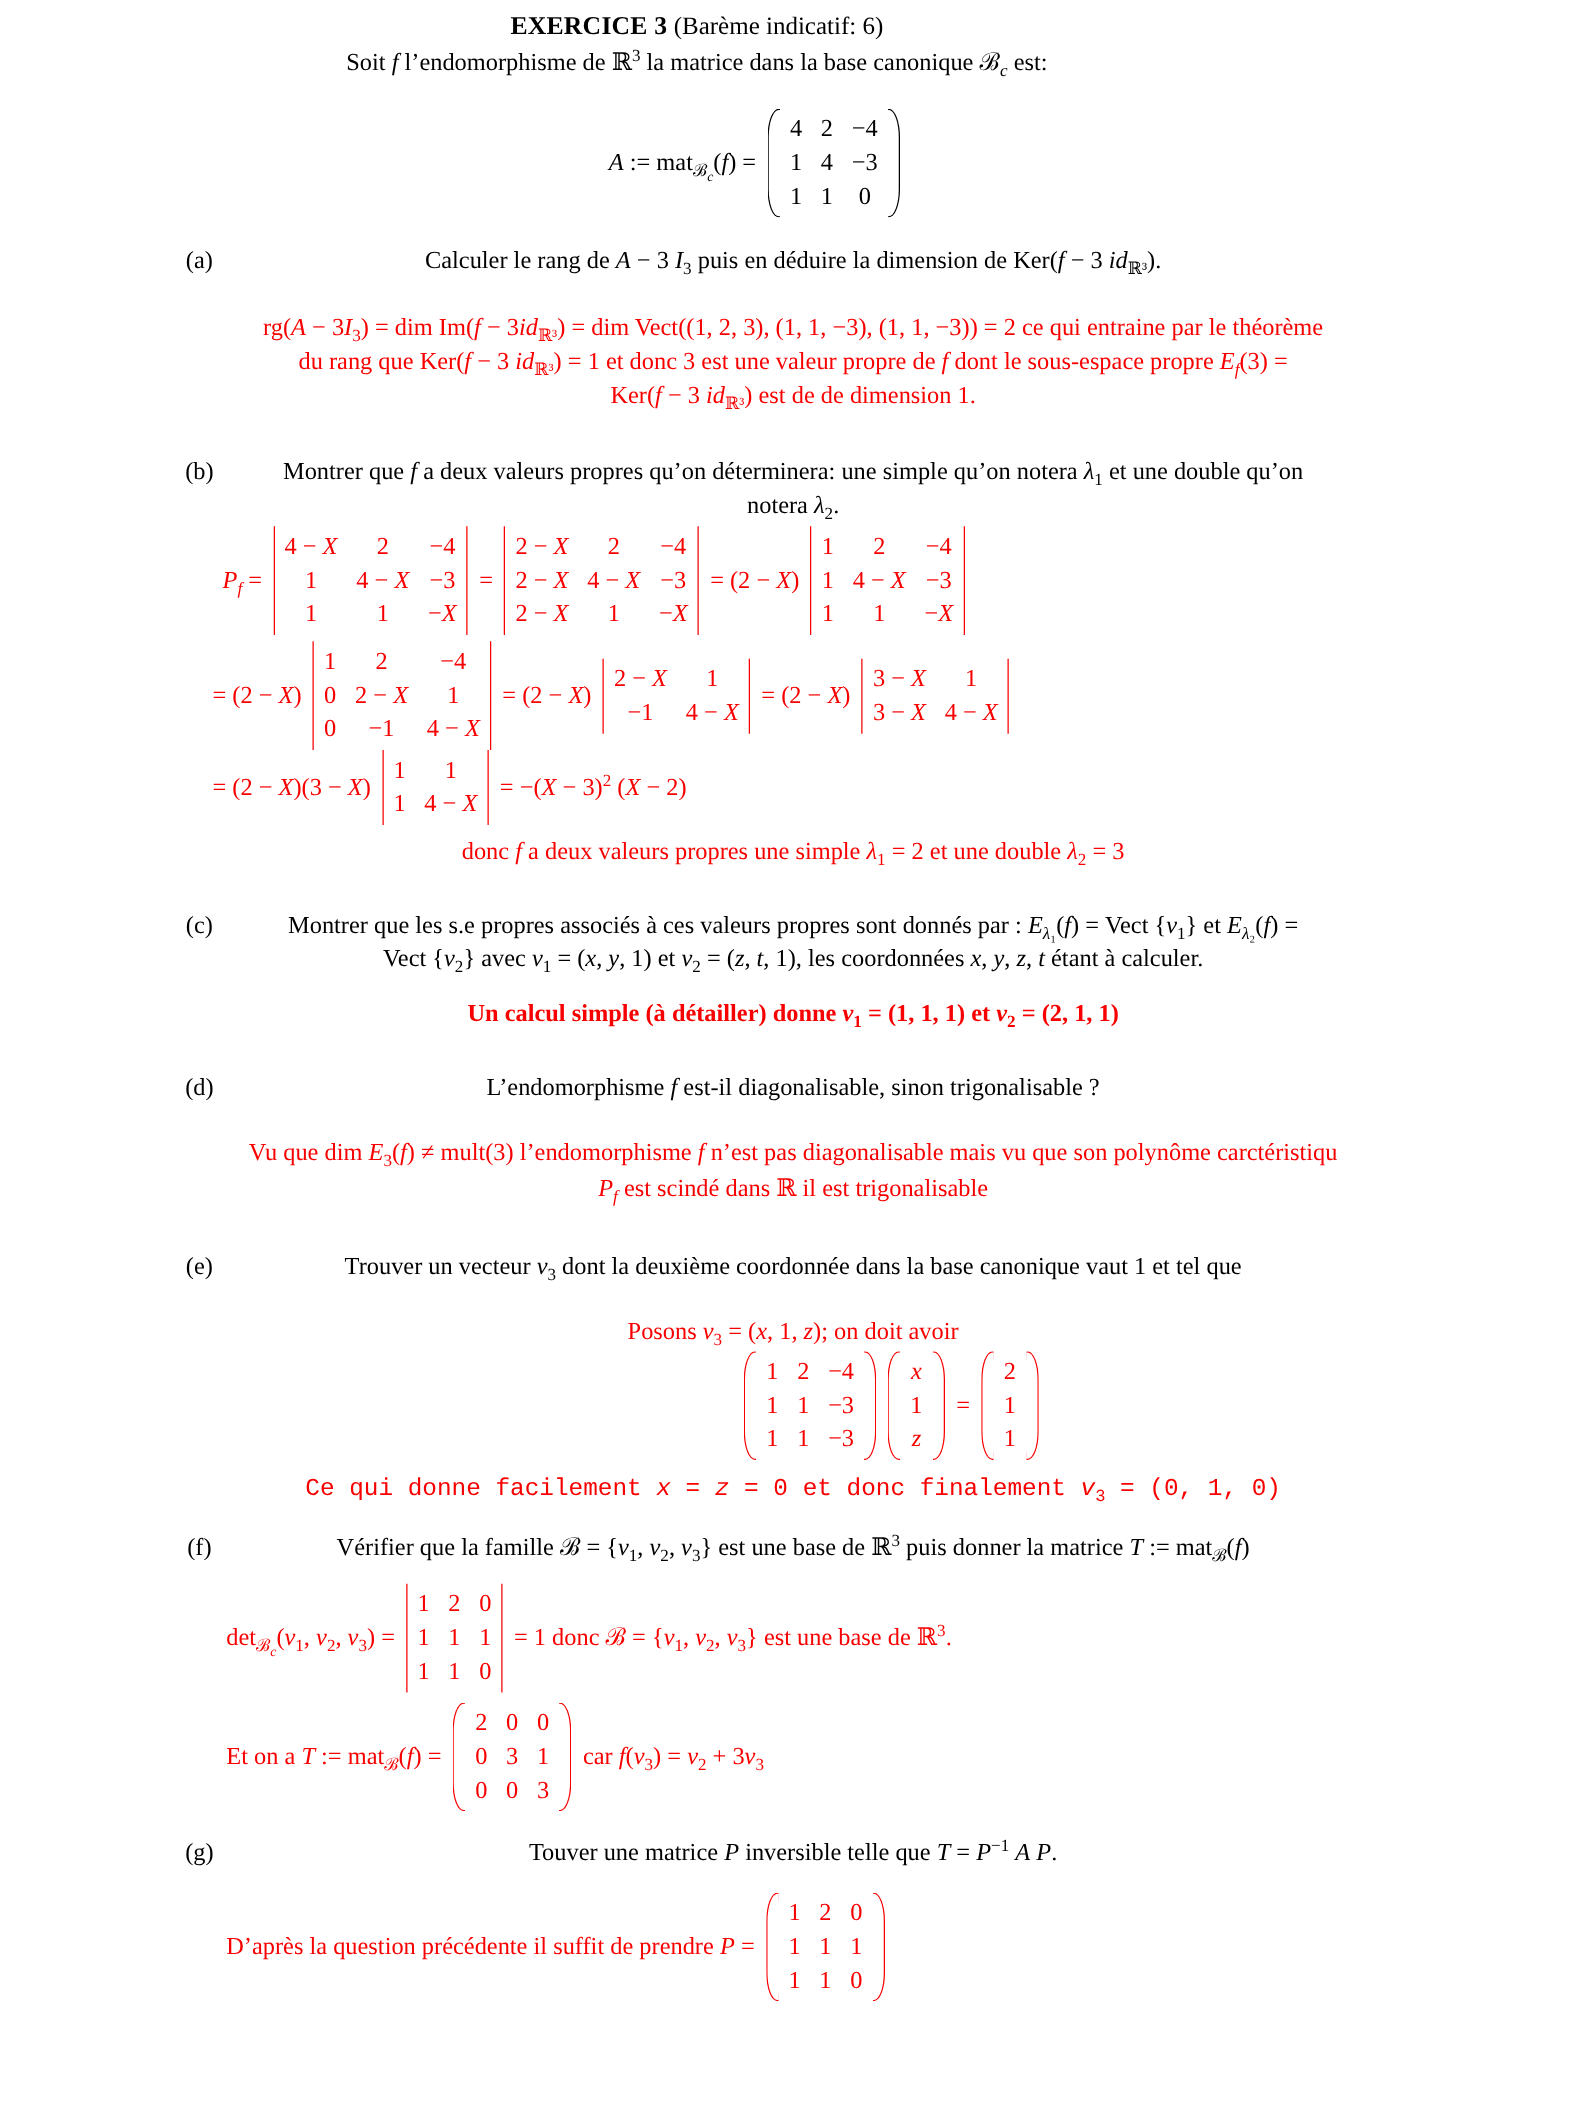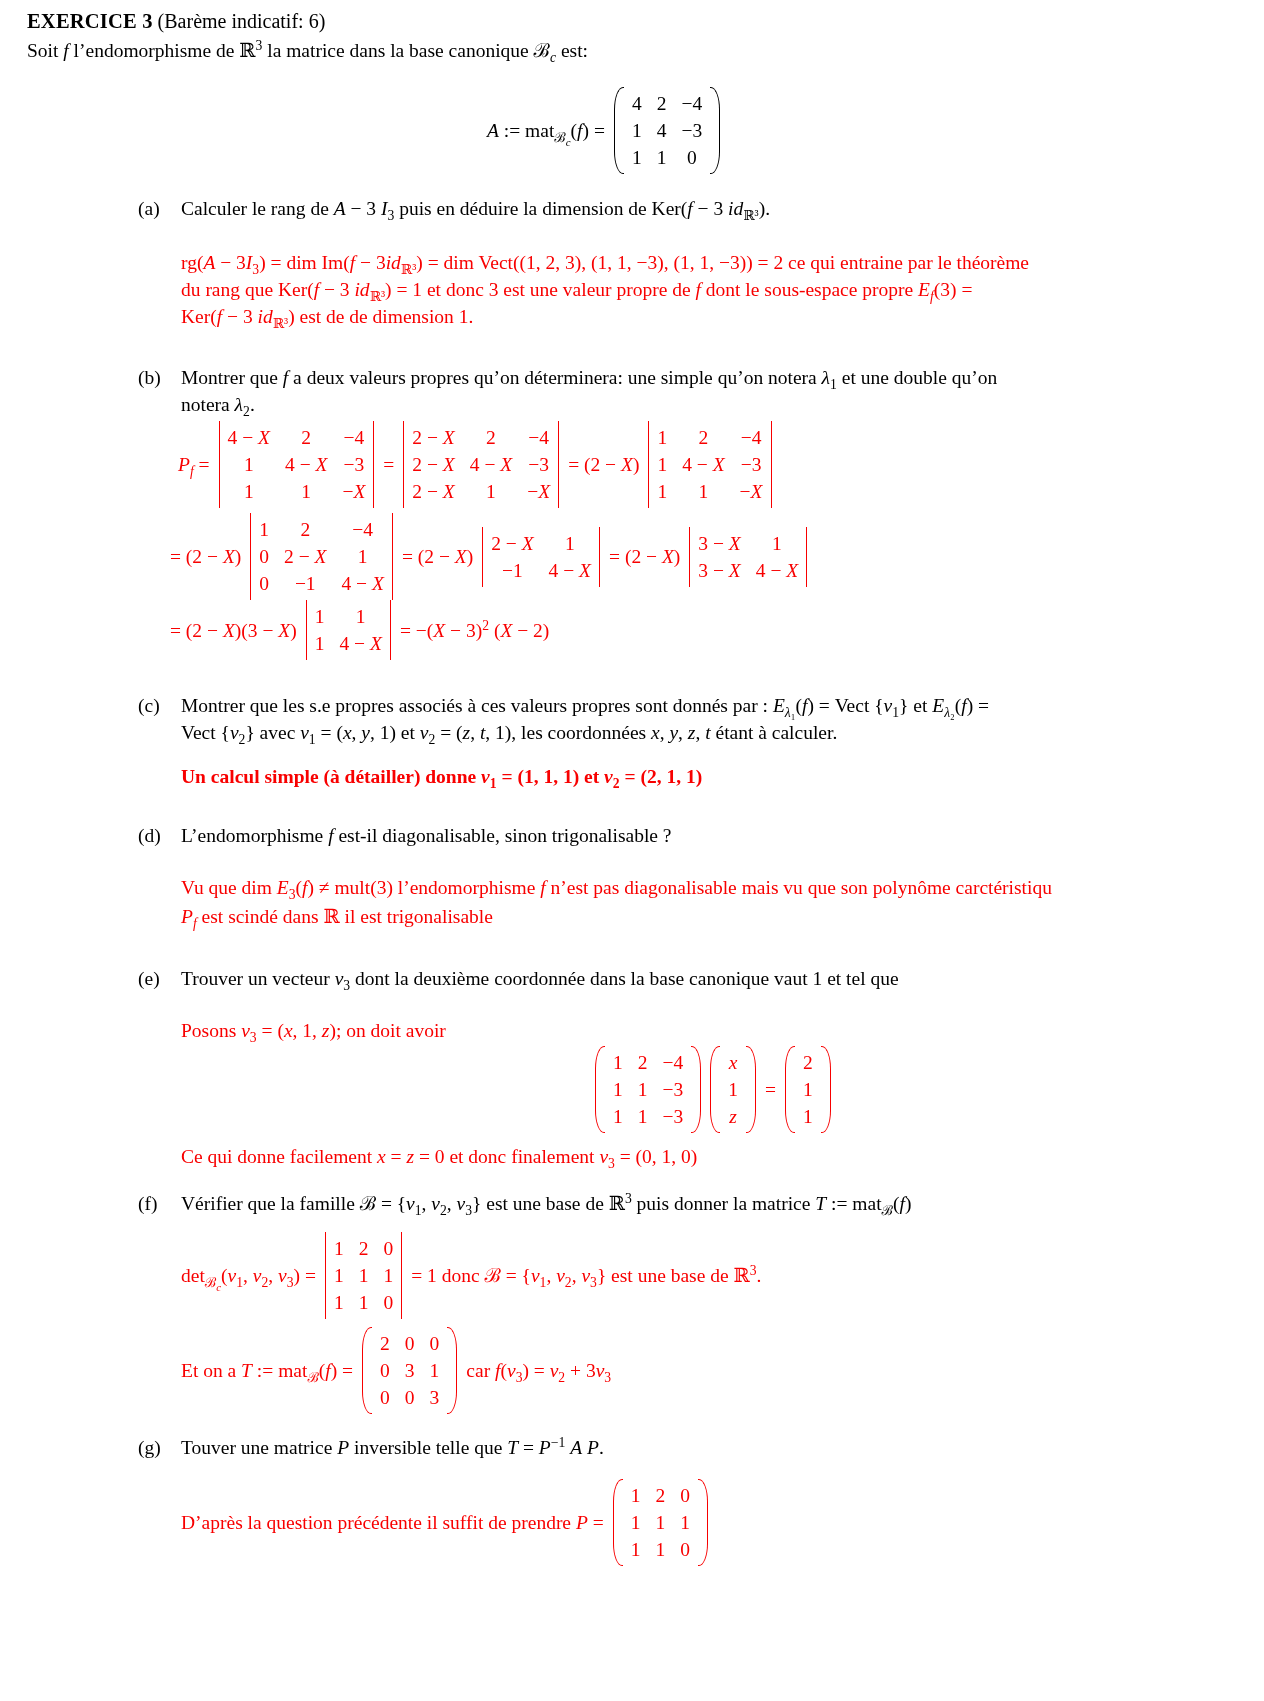--- a/index.html
+++ b/index.html
@@ -1,21 +1,21 @@
 <!DOCTYPE html>
 <html><head>
 <meta charset="utf-8">
 <style>
   html, body { margin:0; padding:0; background:#ffffff; }
   body {
     width:1264px; height:1701px; overflow:hidden;
     font-family:"Liberation Serif","DejaVu Serif",serif;
     font-size:19.5px; color:#000000;
   }
-  .doc { position:relative; width:1088px; height:1701px; overflow:hidden; }
+  .doc { position:relative; width:1088px; height:1701px; overflow:hidden;text-align:center; }
 
   i { font-style:italic; }
   sub, sup { font-size:70%; line-height:0; }
   sub sub { font-size:80%; }
 
   .title-line { margin:10px 0 0 27px; font-size:20px; }
   .title-line b { font-size:20.5px; letter-spacing:0.2px; }
   .intro { margin:4px 0 0 27px; line-height:27px; }
 
   .item { display:flex; margin-left:138px; line-height:27px; }
@@ -49,21 +49,21 @@
   .bline3     { margin:0 0 0 170px; }
   .bconc      { margin-top:8px; }
   .item-c     { margin-top:32px; }
   .ans-c      { margin-top:17px;font-weight:bold; }
   .item-d     { margin-top:32px; }
   .ans-d      { margin-top:24px; line-height:29px; white-space:nowrap; }
   .item-e     { margin-top:34px; }
   .eqE        { margin:28px 0 0 610px; }
   .posons     { margin-top:25px; }
   .eqEmat     { margin:2px 0 0 595px; }
-  .cequi      { margin-top:10px; }
+  .cequi      { margin-top:10px;font-family:Liberation Mono, monospace; }
   .item-f     { margin-top:20px; }
   .fdet       { margin:15px 0 0 181px; }
   .fT         { margin:8px 0 0 181px; }
   .item-g     { margin-top:20px; }
   .ans-g      { margin:18px 0 0 181px; }
 </style>
 </head>
 <body>
 
 <div class="doc">
@@ -175,20 +175,21 @@
     <span>= (2 − <i>X</i>)(3 − <i>X</i>)</span>
     <span class="mat det-box" style="grid-template-columns: repeat(2, auto);">
         <span>1</span>
         <span>1</span>
         <span>1</span>
         <span>4 − <i>X</i></span>
       </span>
     <span>= −(<i>X</i> − 3)<sup>2</sup> (<i>X</i> − 2)</span>
   </div>
 
+  <div class="answer red bconc">donc <i>f</i> a deux valeurs propres une simple <i>λ</i><sub>1</sub> = 2 et une double <i>λ</i><sub>2</sub> = 3</div>
 
   <div class="item item-c">
     <span class="ilabel">(c)</span>
     <div class="itext">Montrer que les s.e propres associés à ces valeurs propres sont donnés par : <i>E</i><sub><i>λ</i>₁</sub>(<i>f</i>) = Vect {<i>v</i><sub>1</sub>} et <i>E</i><sub><i>λ</i>₂</sub>(<i>f</i>) =<br>Vect {<i>v</i><sub>2</sub>} avec <i>v</i><sub>1</sub> = (<i>x</i>, <i>y</i>, 1) et <i>v</i><sub>2</sub> = (<i>z</i>, <i>t</i>, 1), les coordonnées <i>x</i>, <i>y</i>, <i>z</i>, <i>t</i> étant à calculer.</div>
   </div>
   <div class="answer red ans-c">Un calcul simple (à détailler) donne <i>v</i><sub>1</sub> = (1, 1, 1) et <i>v</i><sub>2</sub> = (2, 1, 1)</div>
 
   <div class="item item-d">
     <span class="ilabel">(d)</span>
     <div class="itext">L’endomorphisme <i>f</i> est-il diagonalisable, sinon trigonalisable ?</div>

